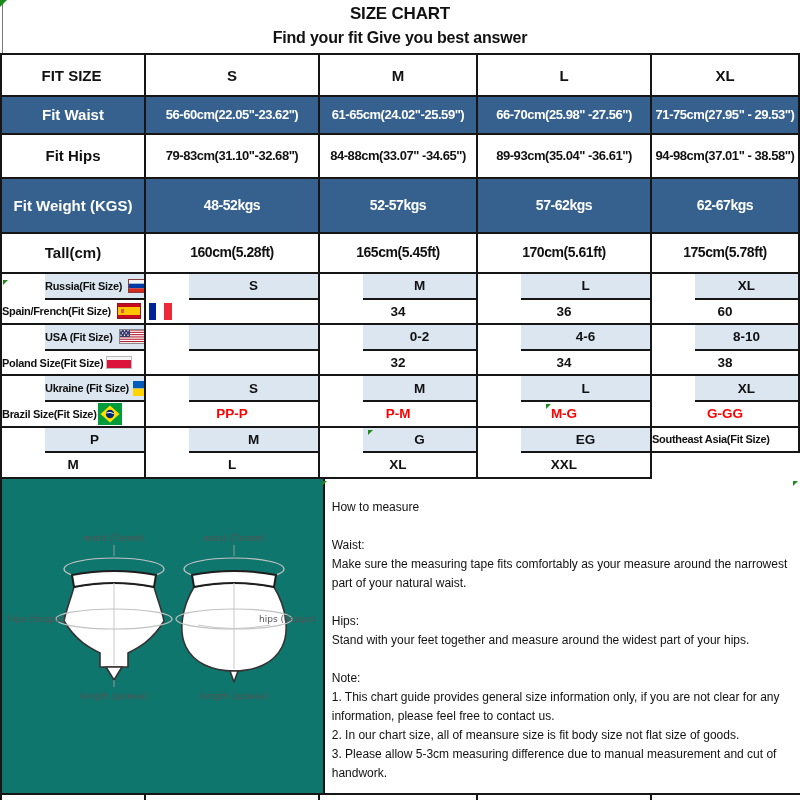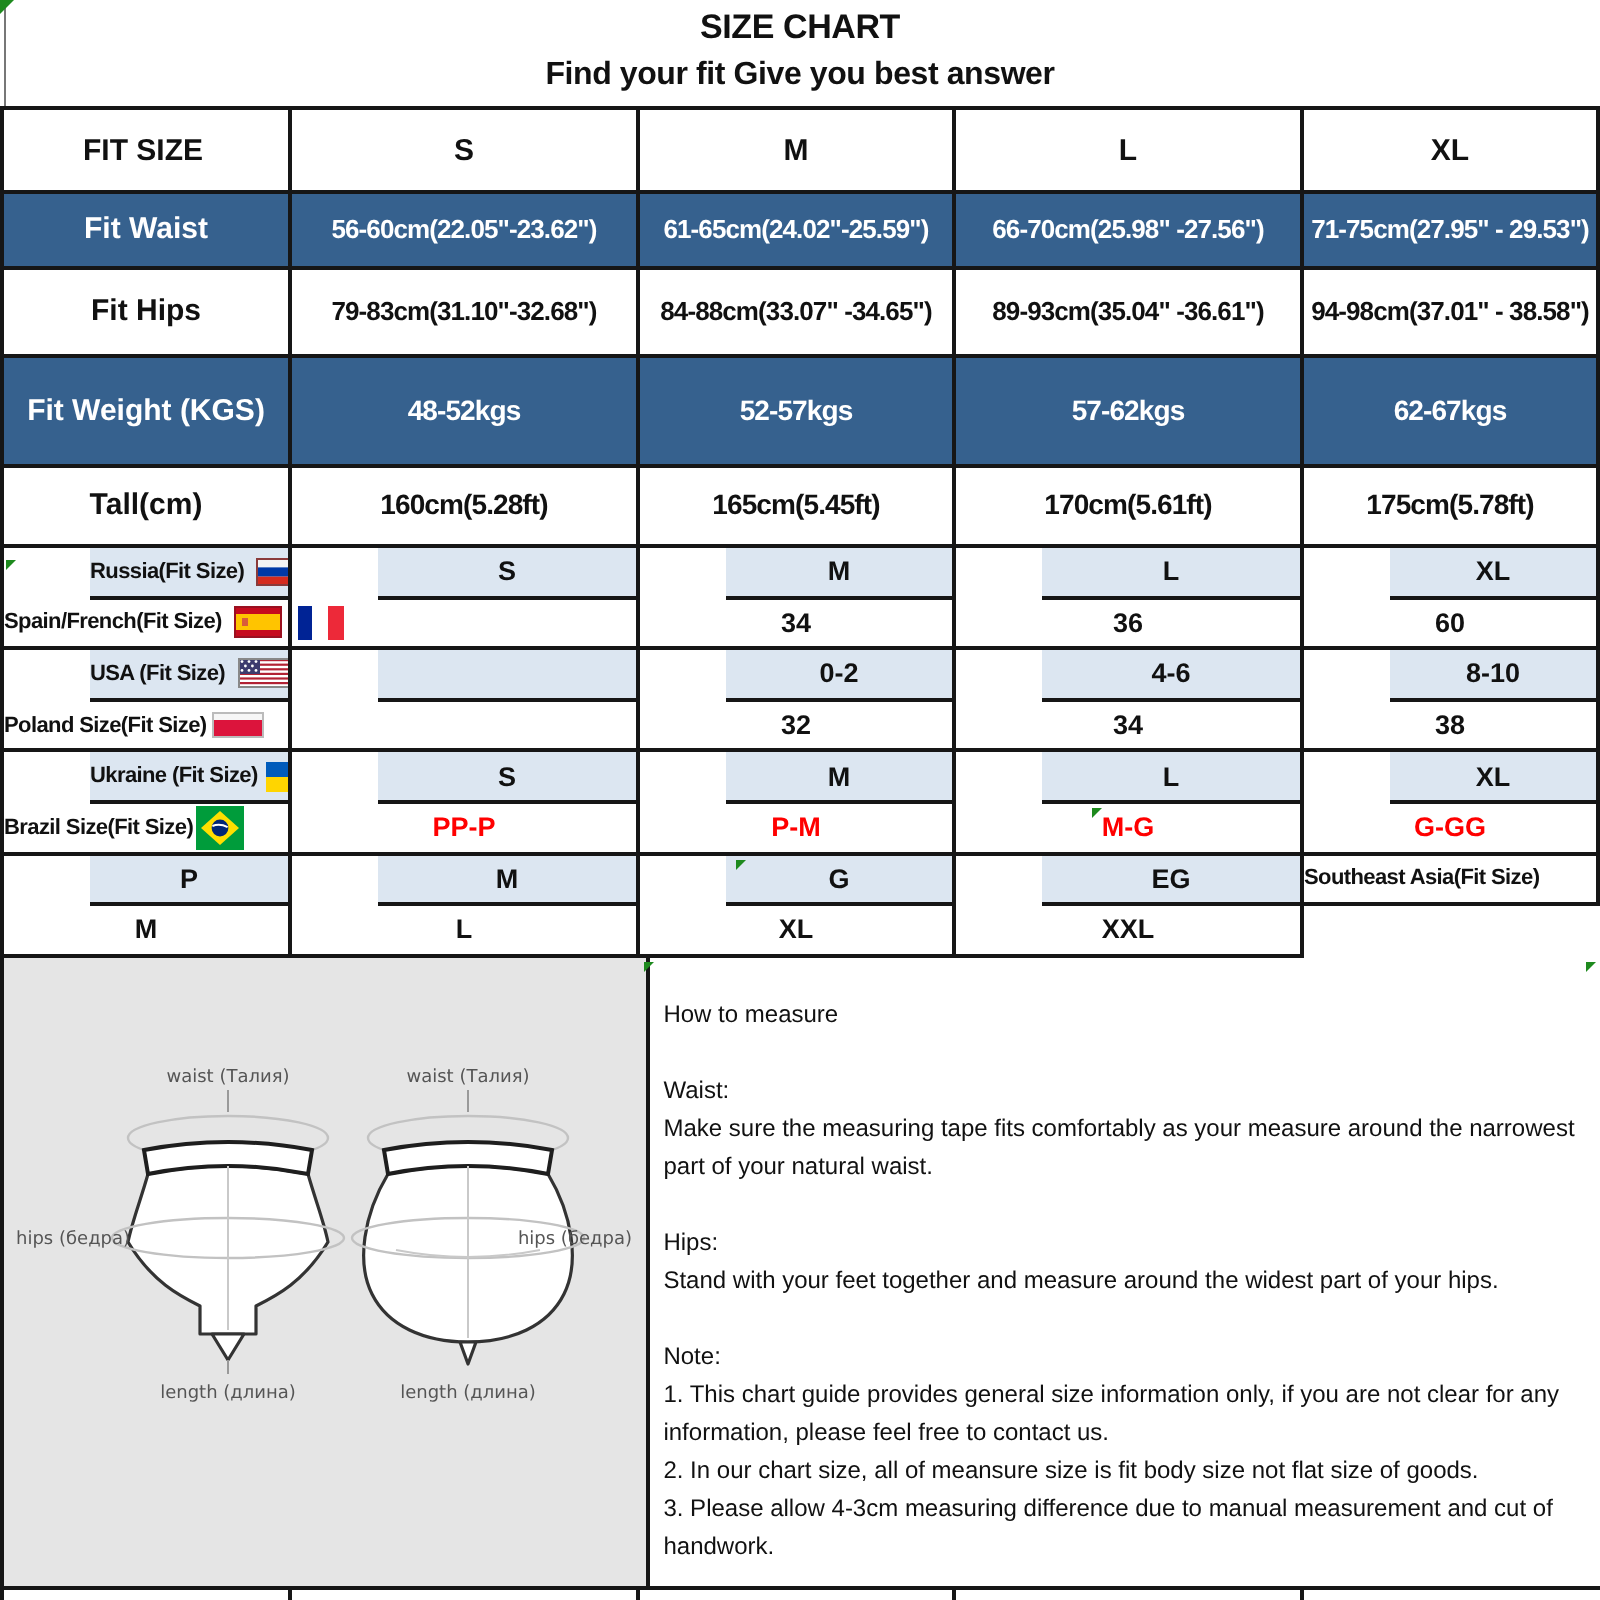--- a/index.html
+++ b/index.html
@@ -27,21 +27,21 @@
        letter-spacing:-0.3px;white-space:nowrap;}
   .vv{font-size:13.5px;}
   .rr{color:#FF0000;}
   .flag{margin-left:6px;flex:0 0 auto;}
   .spain .flag{margin-left:auto;}
   .fr-cell{justify-content:flex-start;padding-left:3px;}
   
   .bottom{position:absolute;top:479px;left:0;width:800px;height:316px;box-sizing:border-box;
           display:flex;border-bottom:2px solid #161616;}
   .diagcell{box-sizing:border-box;width:328px;border-left:2px solid #161616;
-            border-right:2px solid #161616;background:#e5e5e5;}
+            border-right:2px solid #161616;background:#0f766e;}
   .guide{box-sizing:border-box;width:480px;padding:3px 6px 0 7px;font-size:12px;
          line-height:19px;font-weight:normal;margin-top:16px;}
   .guide p{margin:0;}
   .sp{height:19px;}
   
   .stub{position:absolute;top:795px;width:2px;height:5px;background:#161616;}
   
   .marker{position:absolute;width:0;height:0;border-top:5px solid #1E8A1E;
           border-right:5px solid transparent;}
   .marker.big{border-top-width:7px;border-right-width:7px;}
@@ -253,21 +253,21 @@
       <div class="sp"></div>
       <p>Waist:</p>
       <p>Make sure the measuring tape fits comfortably as your measure around the narrowest part of your natural waist.</p>
       <div class="sp"></div>
       <p>Hips:</p>
       <p>Stand with your feet together and measure around the widest part of your hips.</p>
       <div class="sp"></div>
       <p>Note:</p>
       <p>1. This chart guide provides general size information only, if you are not clear for any information, please feel free to contact us.</p>
       <p>2. In our chart size, all of meansure size is fit body size not flat size of goods.</p>
-      <p>3. Please allow 4-3cm measuring difference due to manual measurement and cut of handwork.</p>
+      <p>3. Please allow 5-3cm measuring difference due to manual measurement and cut of handwork.</p>
     </div>
   </div>
 
   <div class="stub" style="left:0;"></div>
   <div class="stub" style="left:144px;"></div>
   <div class="stub" style="left:318px;"></div>
   <div class="stub" style="left:476px;"></div>
   <div class="stub" style="left:650px;"></div>
 
   <div class="marker big" style="left:0;top:0;"></div>

